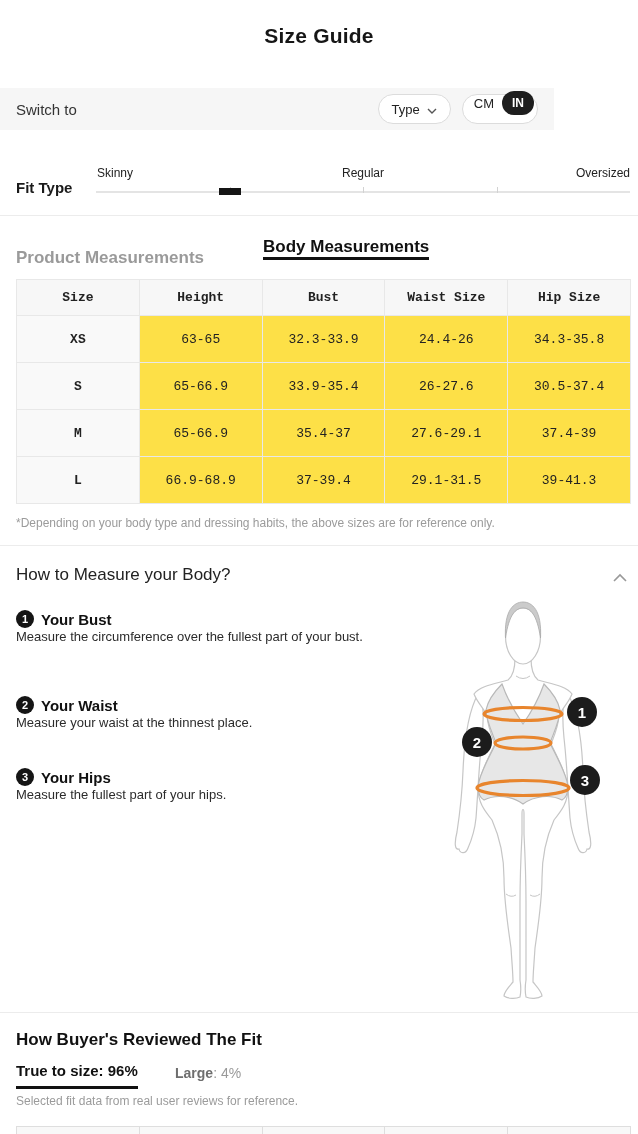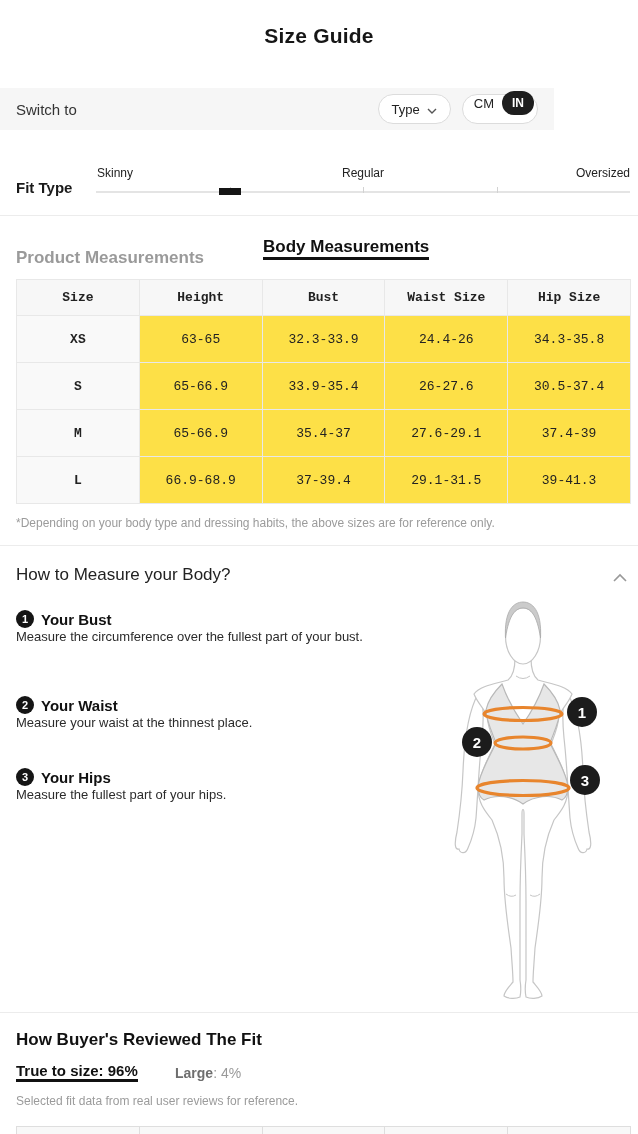--- a/index.html
+++ b/index.html
@@ -68,21 +68,21 @@
   .fig-badge { position:absolute; width:30px; height:30px; border-radius:50%;
     background:#1c1c1c; color:#fff; font-size:15px; font-weight:bold;
     display:flex; align-items:center; justify-content:center; }
   .fig-badge-1 { left:147px; top:101px; }
   .fig-badge-2 { left:42px;  top:131px; }
   .fig-badge-3 { left:150px; top:169px; }
 
   
   .buyer-title { top:1030px; left:16px; font-size:17px; font-weight:bold; color:#111; }
   .tts { top:1062px; left:16px; font-size:15px; font-weight:bold; color:#111;
-    border-bottom:3px solid #111; }
+    padding-bottom:7px; border-bottom:3px solid #111; }
   .large-stat { top:1065px; left:175px; font-size:14px; color:#999; }
   .large-stat .lbl { font-weight:bold; color:#6e6e6e; }
   .buyer-note { top:1094px; left:16px; font-size:12px; color:#9b9b9b; }
 
   
   .bottom-preview { top:1126px; left:16px; width:615px; height:16px;
     display:flex; background:#f8f8f8; border:1px solid #dedede; }
   .bottom-preview .cell { flex:1; border-right:1px solid #dedede; }
   .bottom-preview .cell:last-child { border-right:none; }
 </style>

